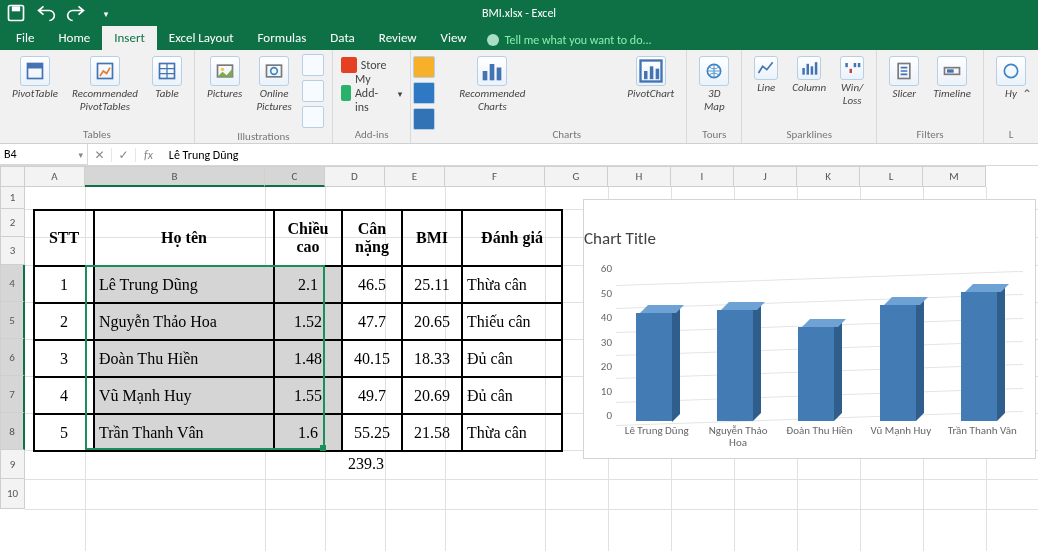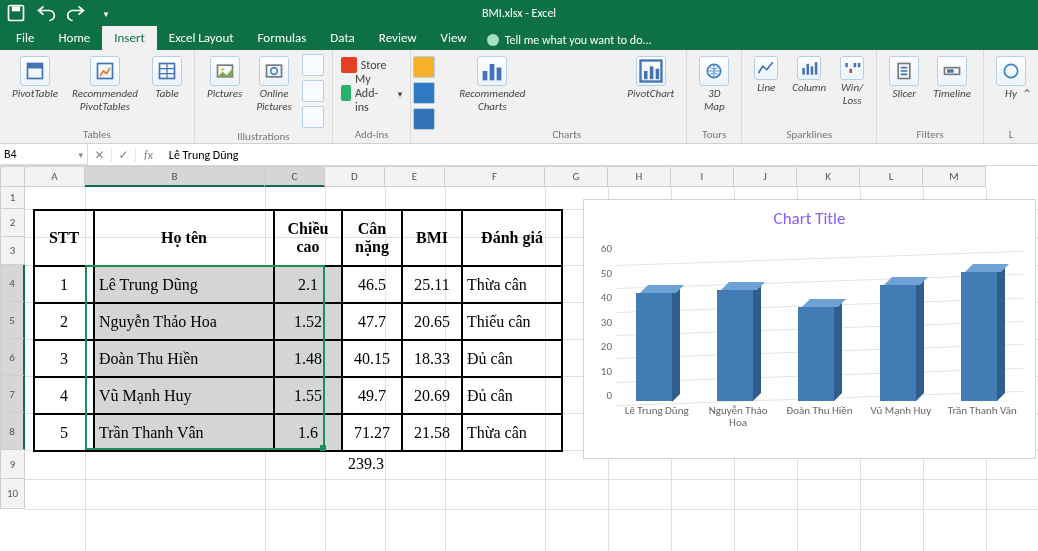--- a/index.html
+++ b/index.html
@@ -4,21 +4,21 @@
 <style>
   * { box-sizing: border-box; margin: 0; padding: 0; }
   body { font-family: "Segoe UI", Calibri, sans-serif; font-size: 12px; background: #fff; width: 1038px; height: 551px; overflow: hidden; }
   .titlebar { background: #0e7146; height: 26px; display: flex; align-items: center; color: #fff; position: relative; }
   .titlebar .qat { display: flex; align-items: center; padding-left: 6px; gap: 10px; }
   .titlebar .qat .ico { color: #fff; width: 20px; height: 24px; display: flex; align-items: center; justify-content: center; }
   .titlebar .title { position: absolute; left: 50%; transform: translateX(-50%); font-size: 12px; color: #fff; }
   .tabs { background: #0e7146; height: 24px; display: flex; color: #fff; font-size: 13px; padding-left: 4px; gap: 0; }
   .tabs .tab { padding: 4px 12px 0 12px; height: 24px; cursor: pointer; }
   .tabs .tab.active { background: #f1f1f1; color: #0e7146; font-weight: 500; }
-  .tellme { color: #ffffff; font-size: 12px; padding: 4px 8px 0 8px; display:flex; align-items:center; gap:6px; }
+  .tellme { color: #86efac; font-size: 12px; padding: 4px 8px 0 8px; display:flex; align-items:center; gap:6px; }
   .tellme .bulb { width:12px; height:12px; border-radius:50%; background:#a8e0c5; }
   .ribbon { background: #f1f1f1; border-bottom: 1px solid #d0d0d0; height: 94px; display: flex; font-size: 11px; color: #444; position:relative;}
   .group { border-right: 1px solid #d9d9d9; padding: 4px 8px 2px 8px; display: flex; flex-direction: column; justify-content: space-between; align-items: center; }
   .group .row { display: flex; gap: 6px; align-items: flex-start; }
   .group .lab { color: #777; font-size: 11px; text-align: center; padding-top: 2px; }
   .btn { display: flex; flex-direction: column; align-items: center; gap: 2px; padding: 2px 4px; cursor: pointer; text-align:center; line-height:1.15; }
   .btn .icon { width: 30px; height: 30px; border: 1px solid #b7cfe5; background: linear-gradient(#fff,#eaf2fb); border-radius: 3px; display:flex; align-items:center; justify-content:center; }
   .btn .icon svg { width:20px; height:20px; }
   .btn .txt { min-height: 26px; font-style: italic; }
   .ribbon .chartbtn svg { width:28px; height:28px; }
@@ -51,21 +51,21 @@
   .table th { font-weight:bold; text-align:center; height:56px; }
   .table td { height:37px; }
   .table td.center, .table th.center { text-align:center; }
   .table td.left { text-align:left; }
   .shade { background:#d5d5d5; }
   .selrange { position:absolute; border:2px solid #1a8f5a; pointer-events:none; }
   .selhandle { position:absolute; width:6px; height:6px; background:#1a8f5a; right:-3px; bottom:-3px;}
   .sumcell { position:absolute; font-family:"Times New Roman",serif; font-size:16px; }
   .chartcontainer { position:absolute; left:558px; top:12px; width:453px; height:260px; border:1px solid #d4d4d4; background:#fff; }
   .chart { width:100%; height:100%; display:flex; flex-direction:column; }
-  .ctitle { text-align:center; color:#8b5cf6; font-family:Calibri,sans-serif; font-size:17px; padding:8px 0 4px; }
+  .ctitle { text-align:left; color:#404040; font-family:Calibri,sans-serif; font-size:17px; padding:8px 0 4px;margin-top:20px; }
   .plot { flex:1; display:flex; padding:0 12px 22px 8px; font-size:11px; color:#666; }
   .yaxis { display:flex; flex-direction:column; justify-content:space-between; align-items:flex-end; padding-right:4px; width:24px; height:160px; margin-top:9px;}
   .bars3d { position:relative; flex:1; height:190px; }
   .floor { position:absolute; left:0; right:0; bottom:24px; height:140px; }
   .gridline { position:absolute; left:0; right:0; height:0; border-top:1px solid #e4e4e4; transform: skewY(-2deg);}
   .barset { position:absolute; left:0; right:0; bottom:22px; display:flex; justify-content:space-around; align-items:flex-end; height:150px; }
   .bar3d { position:relative; width:42px; }
   .bar3d .front { position:absolute; bottom:0; left:0; width:36px; background:#437bb5; }
   .bar3d .top { position:absolute; left:0; width:36px; height:8px; background:#6fa2d4; transform: skewX(-45deg); transform-origin:bottom left;}
   .bar3d .side { position:absolute; bottom:0; width:8px; background:#2f5d8c; transform: skewY(-45deg); transform-origin:top left;}
@@ -445,21 +445,21 @@
               <td class="left shade">Vũ Mạnh Huy</td>
               <td class="center shade">1.55</td>
               <td class="center">49.7</td>
               <td class="center">20.69</td>
               <td class="left">Đủ cân</td>
             </tr>
             <tr>
               <td class="center">5</td>
               <td class="left shade">Trần Thanh Vân</td>
               <td class="center shade">1.6</td>
-              <td class="center">71.27</td>
+              <td class="center">55.25</td>
               <td class="center">21.58</td>
               <td class="left">Thừa cân</td>
             </tr>
           </tbody>
       </table>
 
       <div class="selrange" style="left:60px; top:78px; width:240px; height:185px;">
         <div class="selhandle"></div>
       </div>
 

